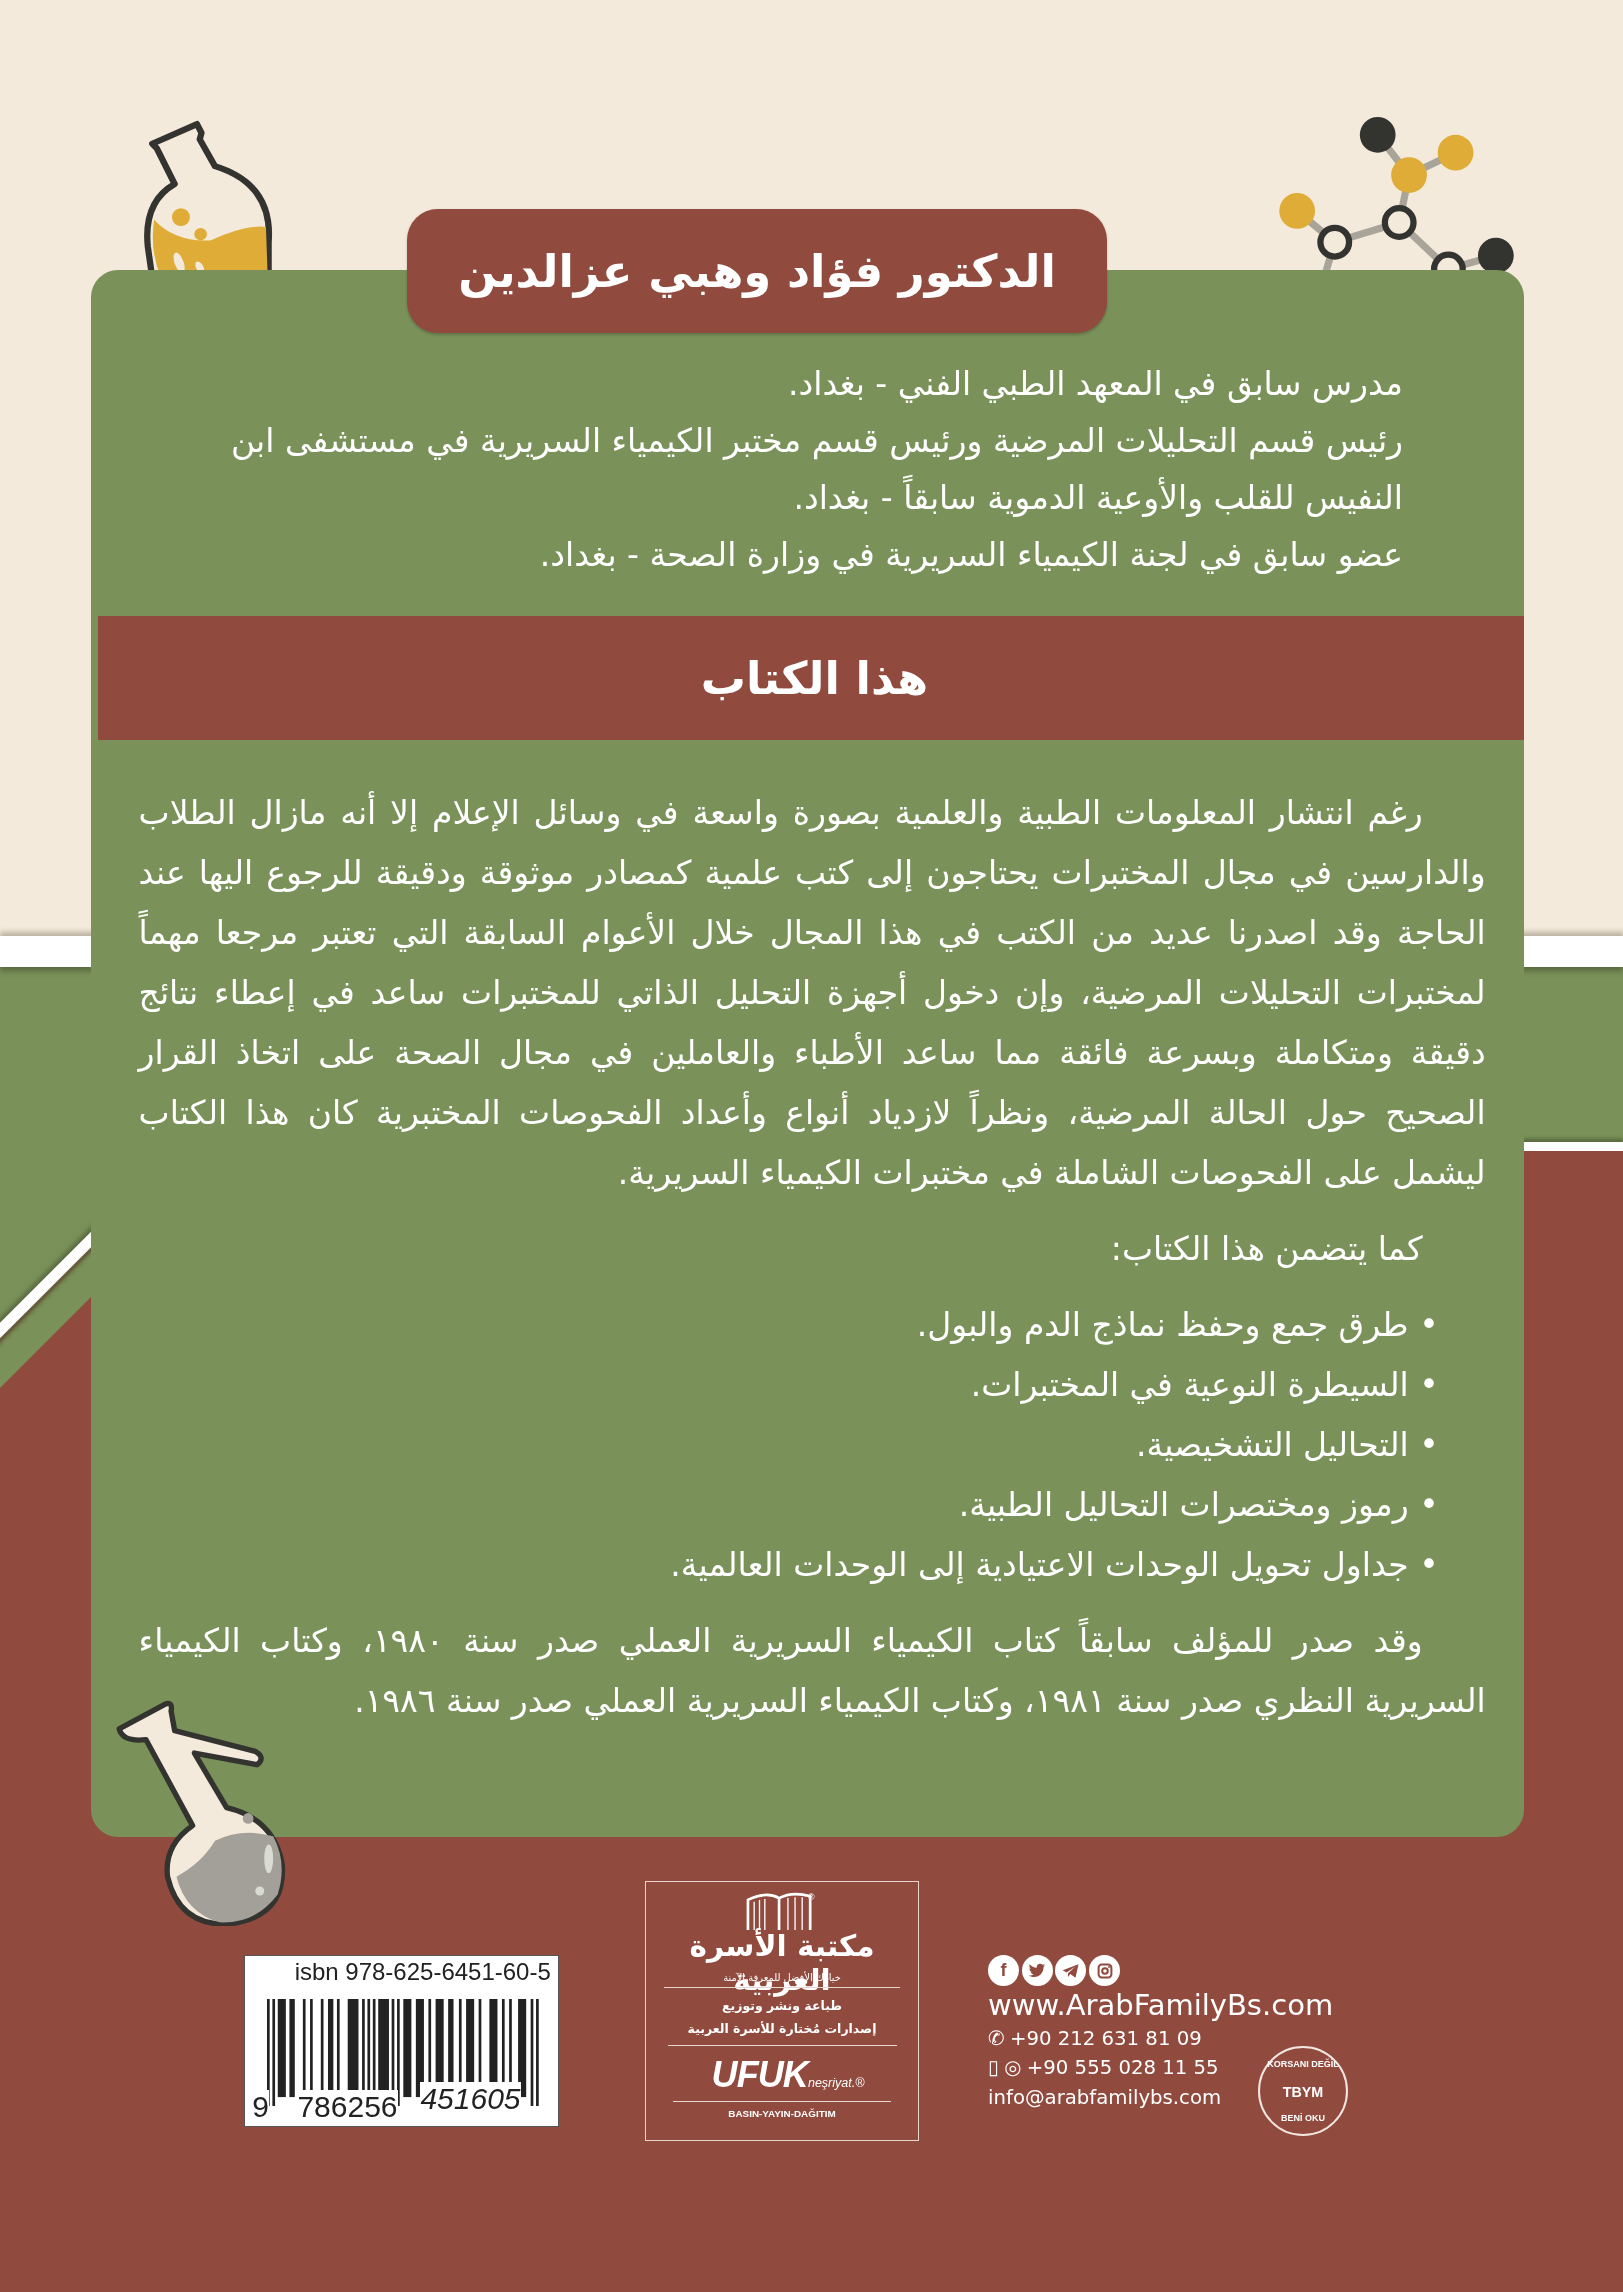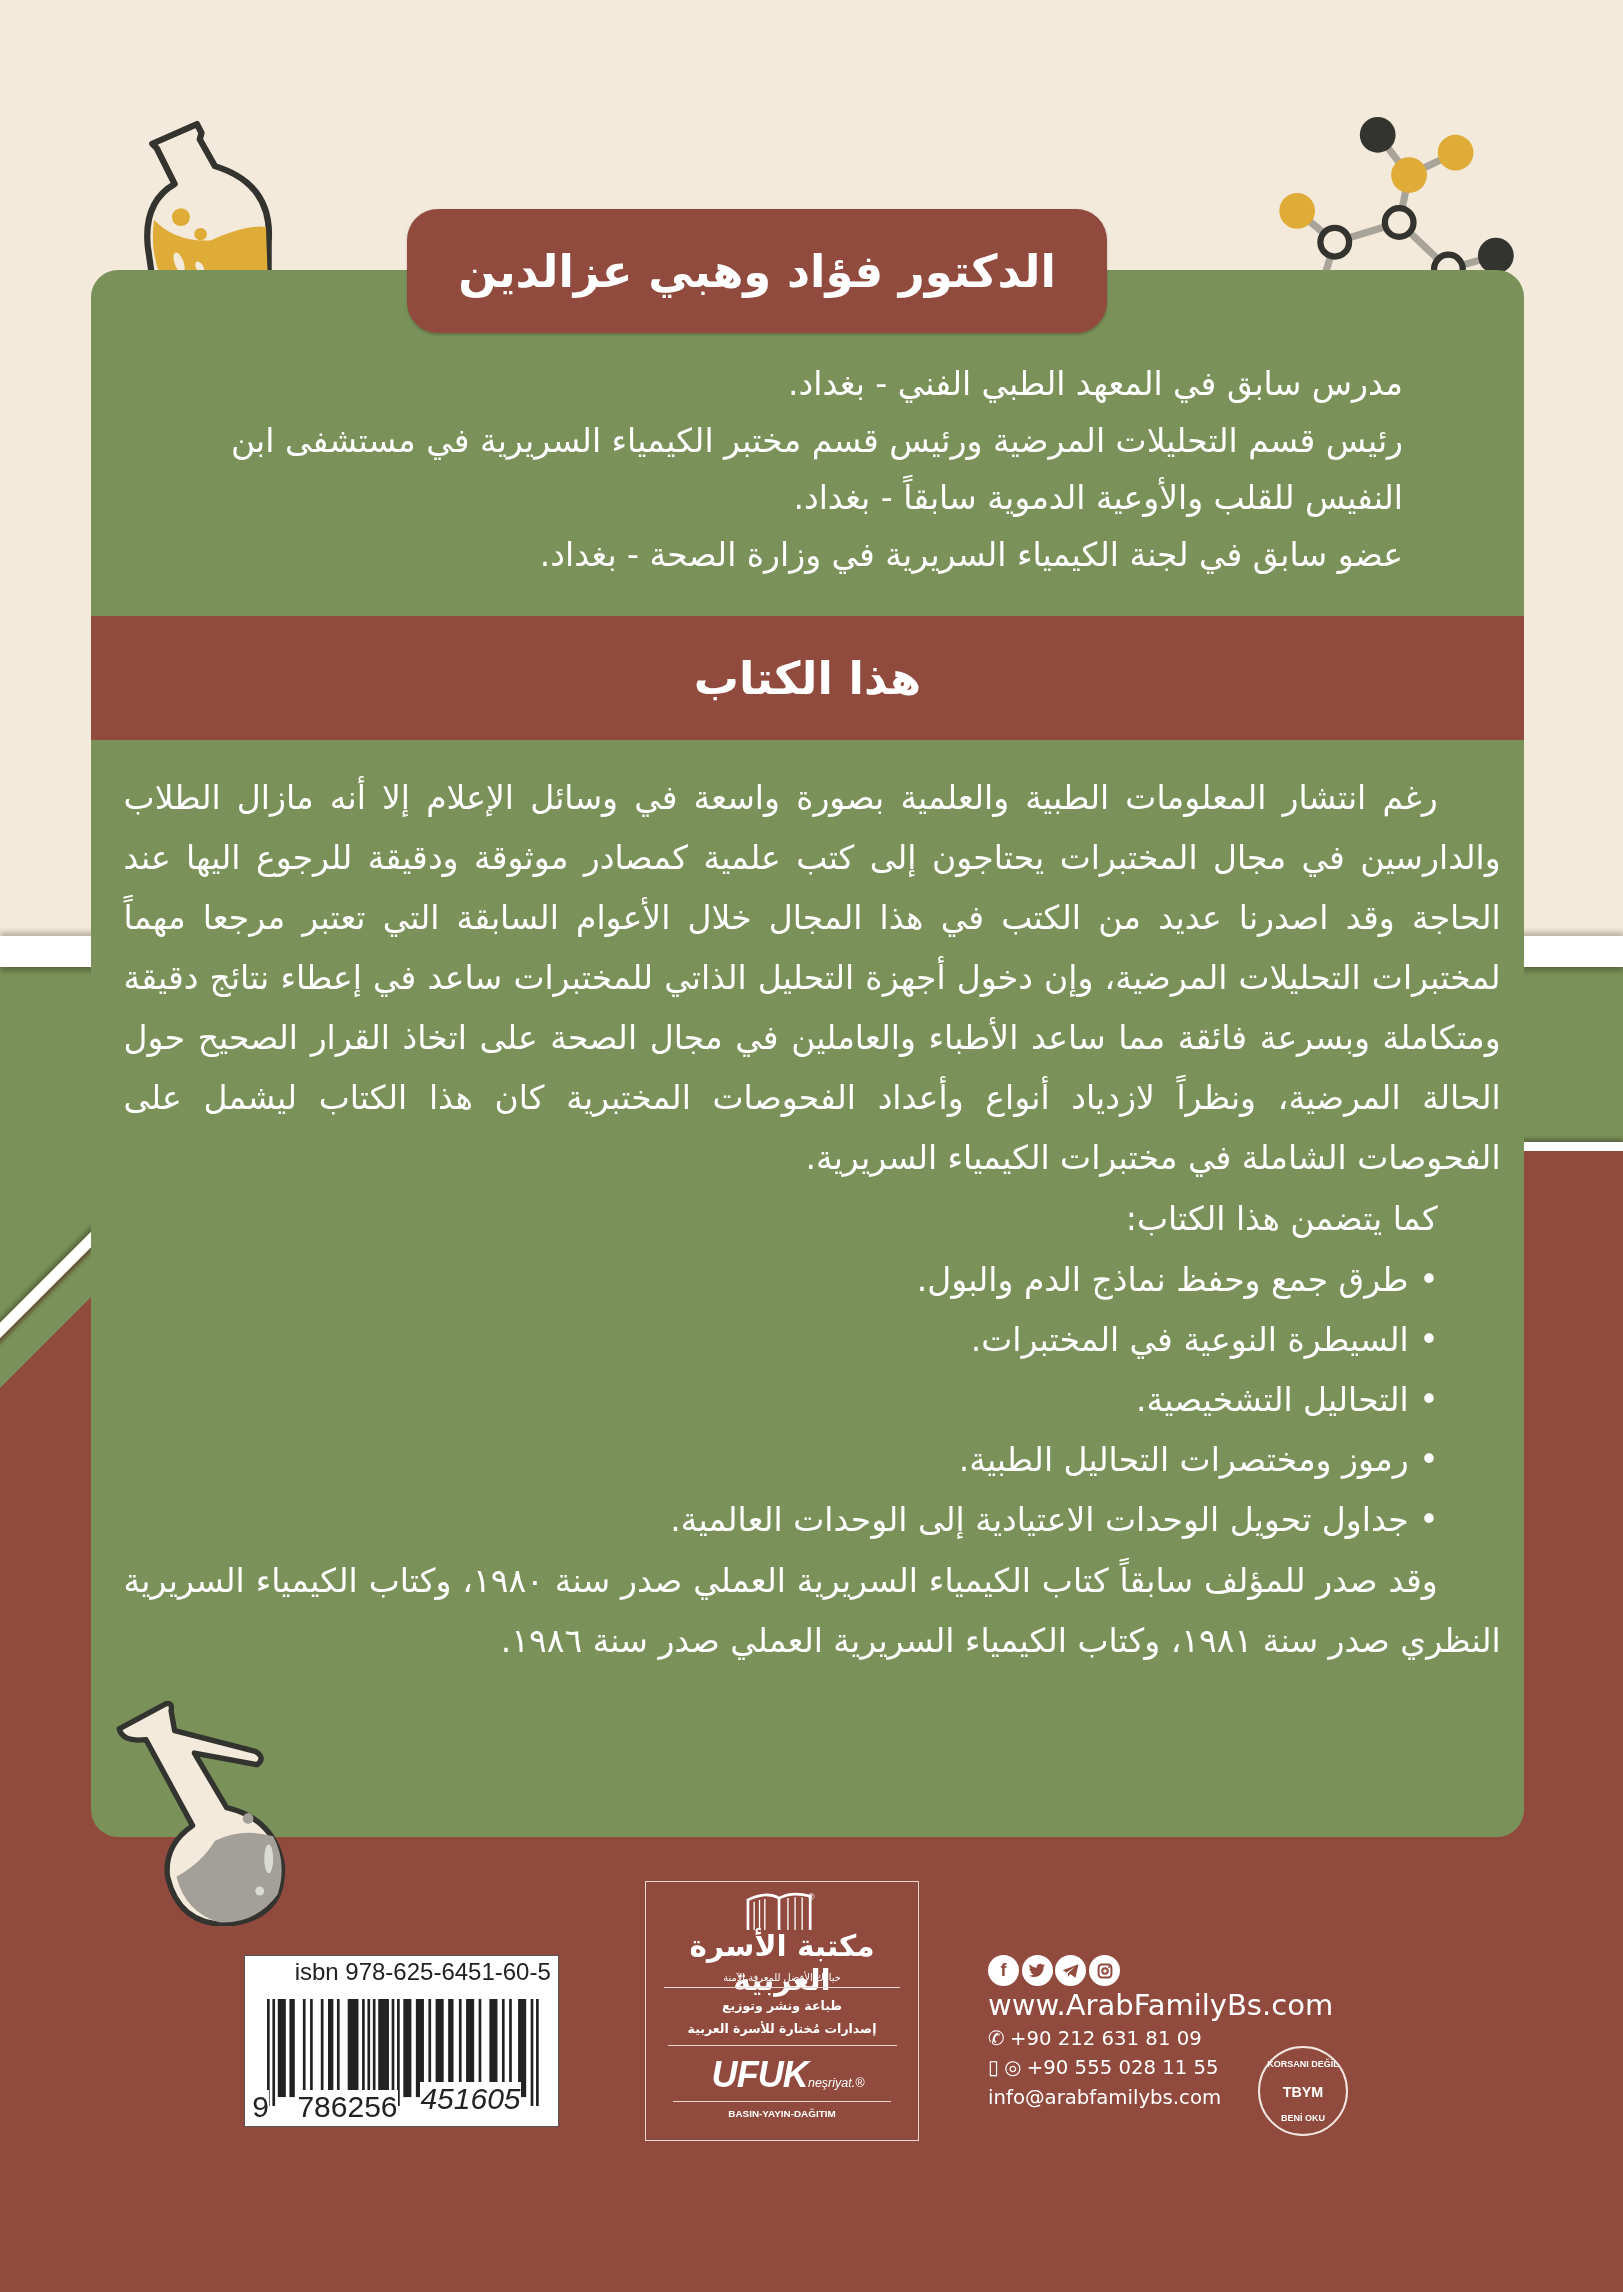--- a/index.html
+++ b/index.html
@@ -35,25 +35,25 @@
     background:#914a3e; border-radius:31px; z-index:4;
     display:flex; align-items:center; justify-content:center;
     box-shadow:0 1.8px 2.7px rgba(0,0,0,0.2);
   }
   .author-name { color:#fff; font-size:45px; font-weight:bold; direction:rtl; }
 
   .bio { position:absolute; right:85px; top:85px; width:1308px; direction:rtl; color:#fff; font-size:33px; line-height:57px; text-align:right; }
   .bio p { margin:0; }
   .bio p.indent { padding-right:36px; }
 
-  .section-band { position:absolute; left:0; top:346px; width:1433px; height:124px; background:#914a3e; display:flex; align-items:center; justify-content:center; }
+  .section-band { position:absolute; left:7px; top:346px; width:1433px; height:124px; background:#914a3e; display:flex; align-items:center; justify-content:center; }
   .section-title { color:#fff; font-size:45px; font-weight:bold; direction:rtl; }
 
   .body-text { position:absolute; right:22.4px; top:497px; width:1379px; direction:rtl; color:#fff; font-size:33px; line-height:60px; text-align:justify; }
-  .body-text p { margin:1px; }
+  .body-text p { margin:16px; }
   .body-text .first { text-indent:63px; }
   .body-text .list-intro { padding-right:63px; }
   .bullets { list-style:none; margin:0; padding:0 63px 0 0; }
   .bullets li { margin:0; }
   .bullets li::before { content:"• "; }
   .body-text .closing { text-indent:63px; }
 
   
   .barcode-box { position:absolute; left:244px; top:1955px; width:315px; height:172px; background:#fff; border:1.8px solid #555; box-sizing:border-box; }
   .isbn-label { position:absolute; right:7.2px; top:1.8px; font-family:"Liberation Sans", sans-serif; font-size:24px; color:#222; }

